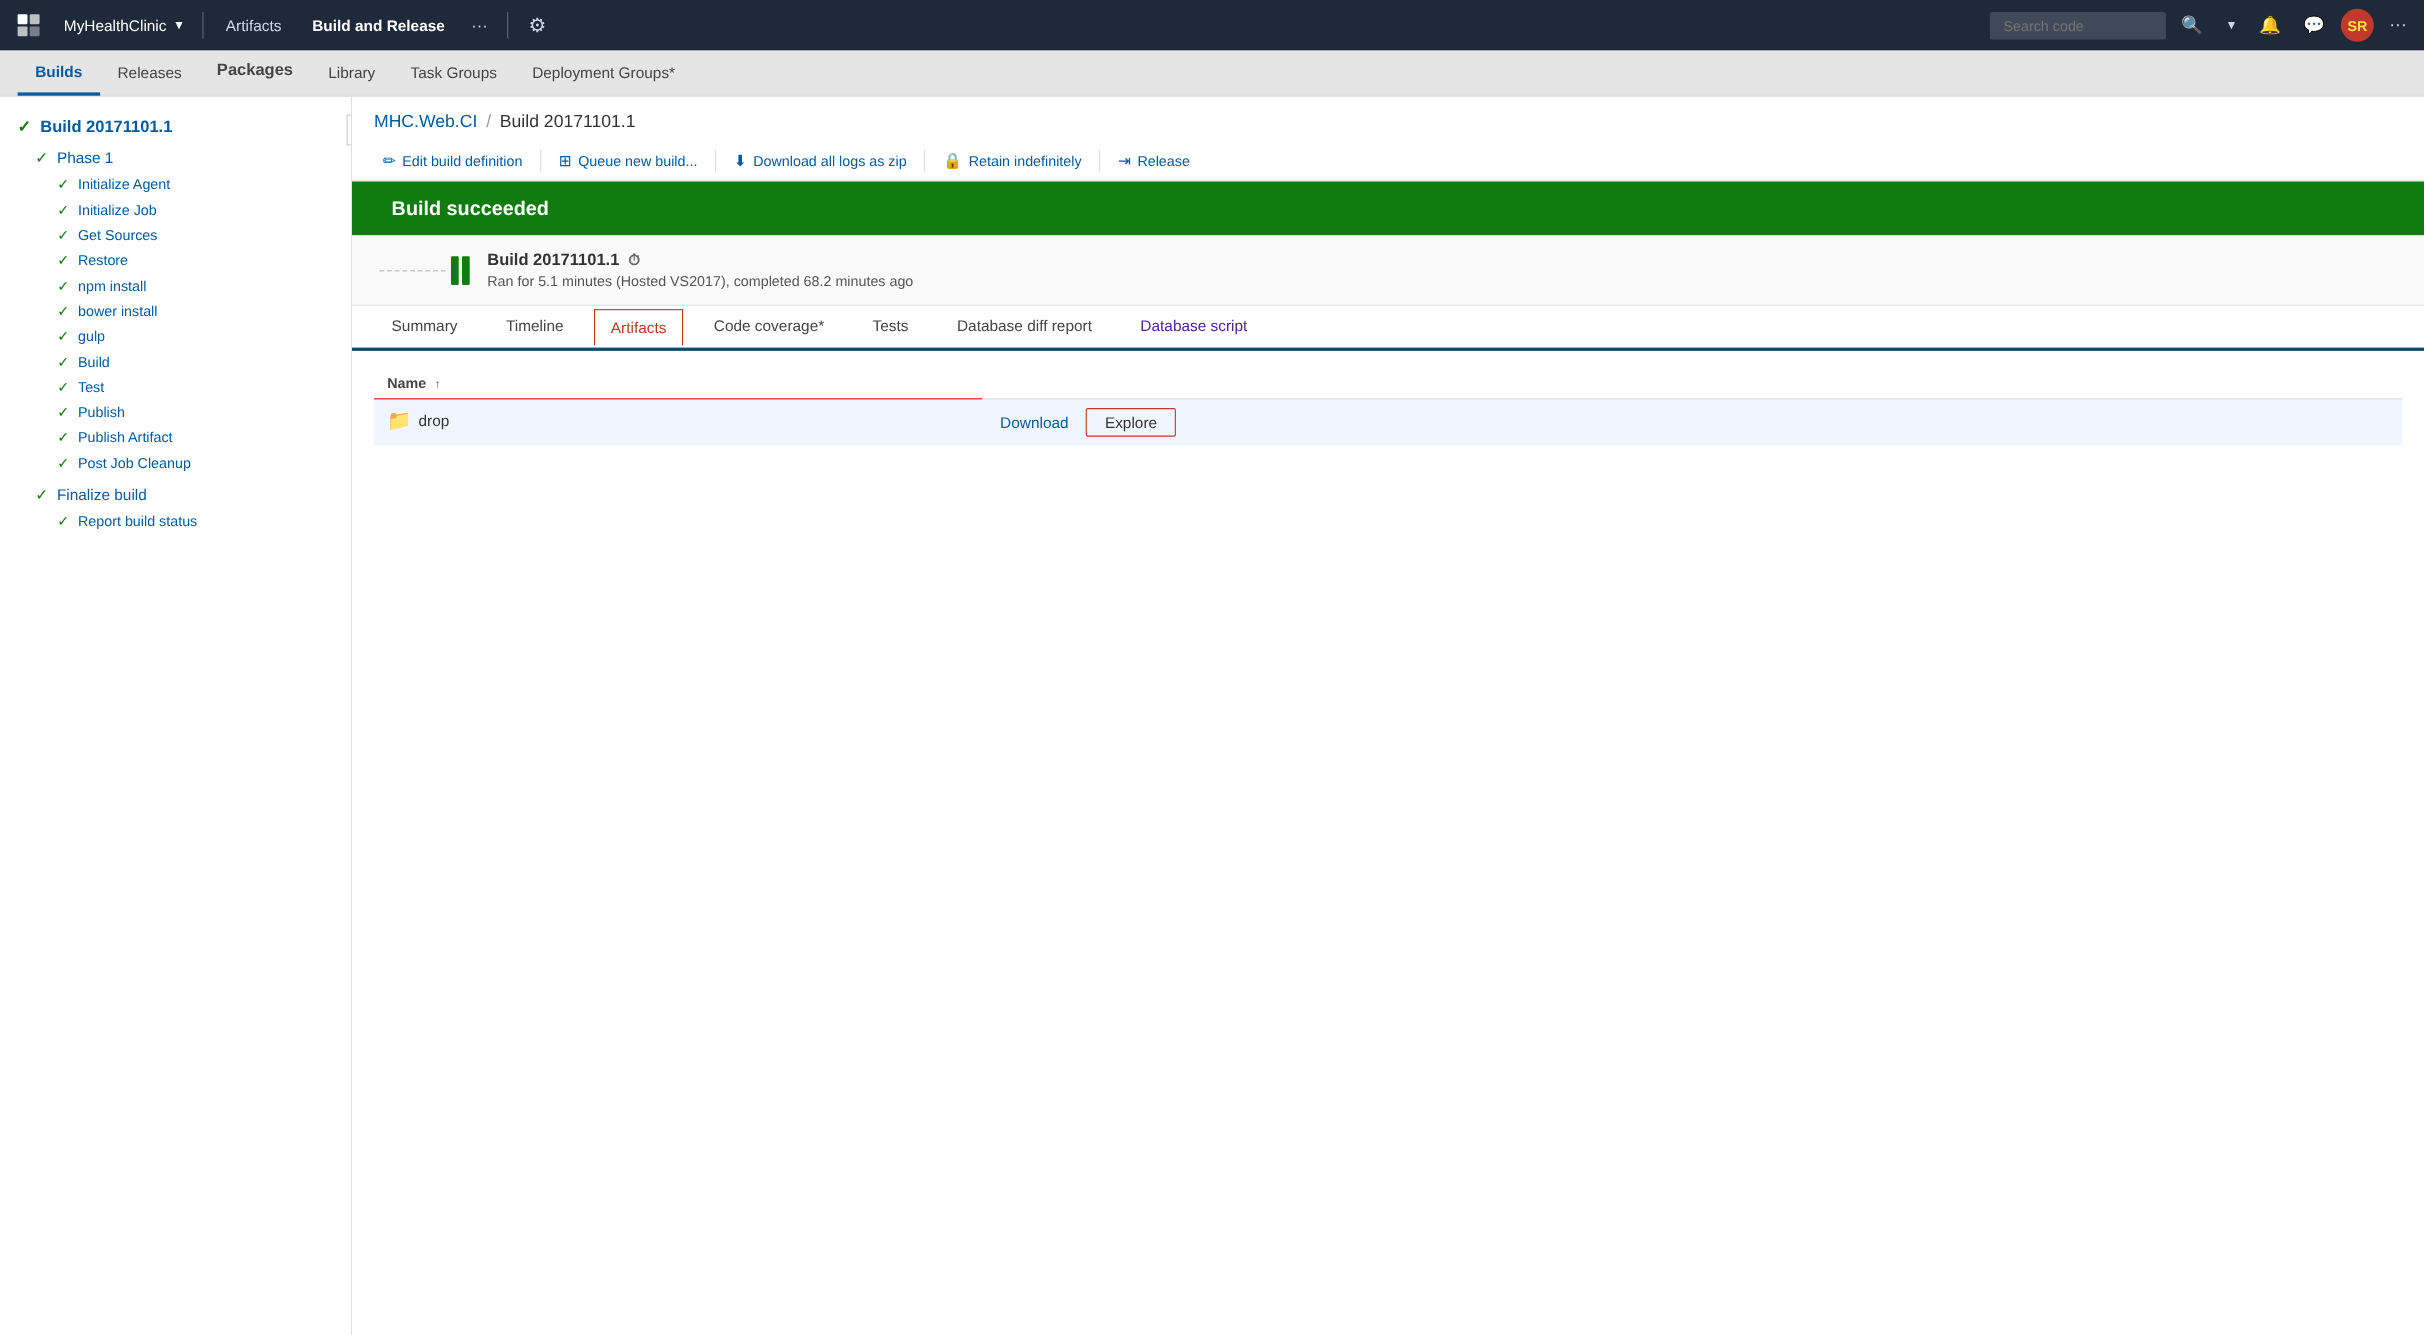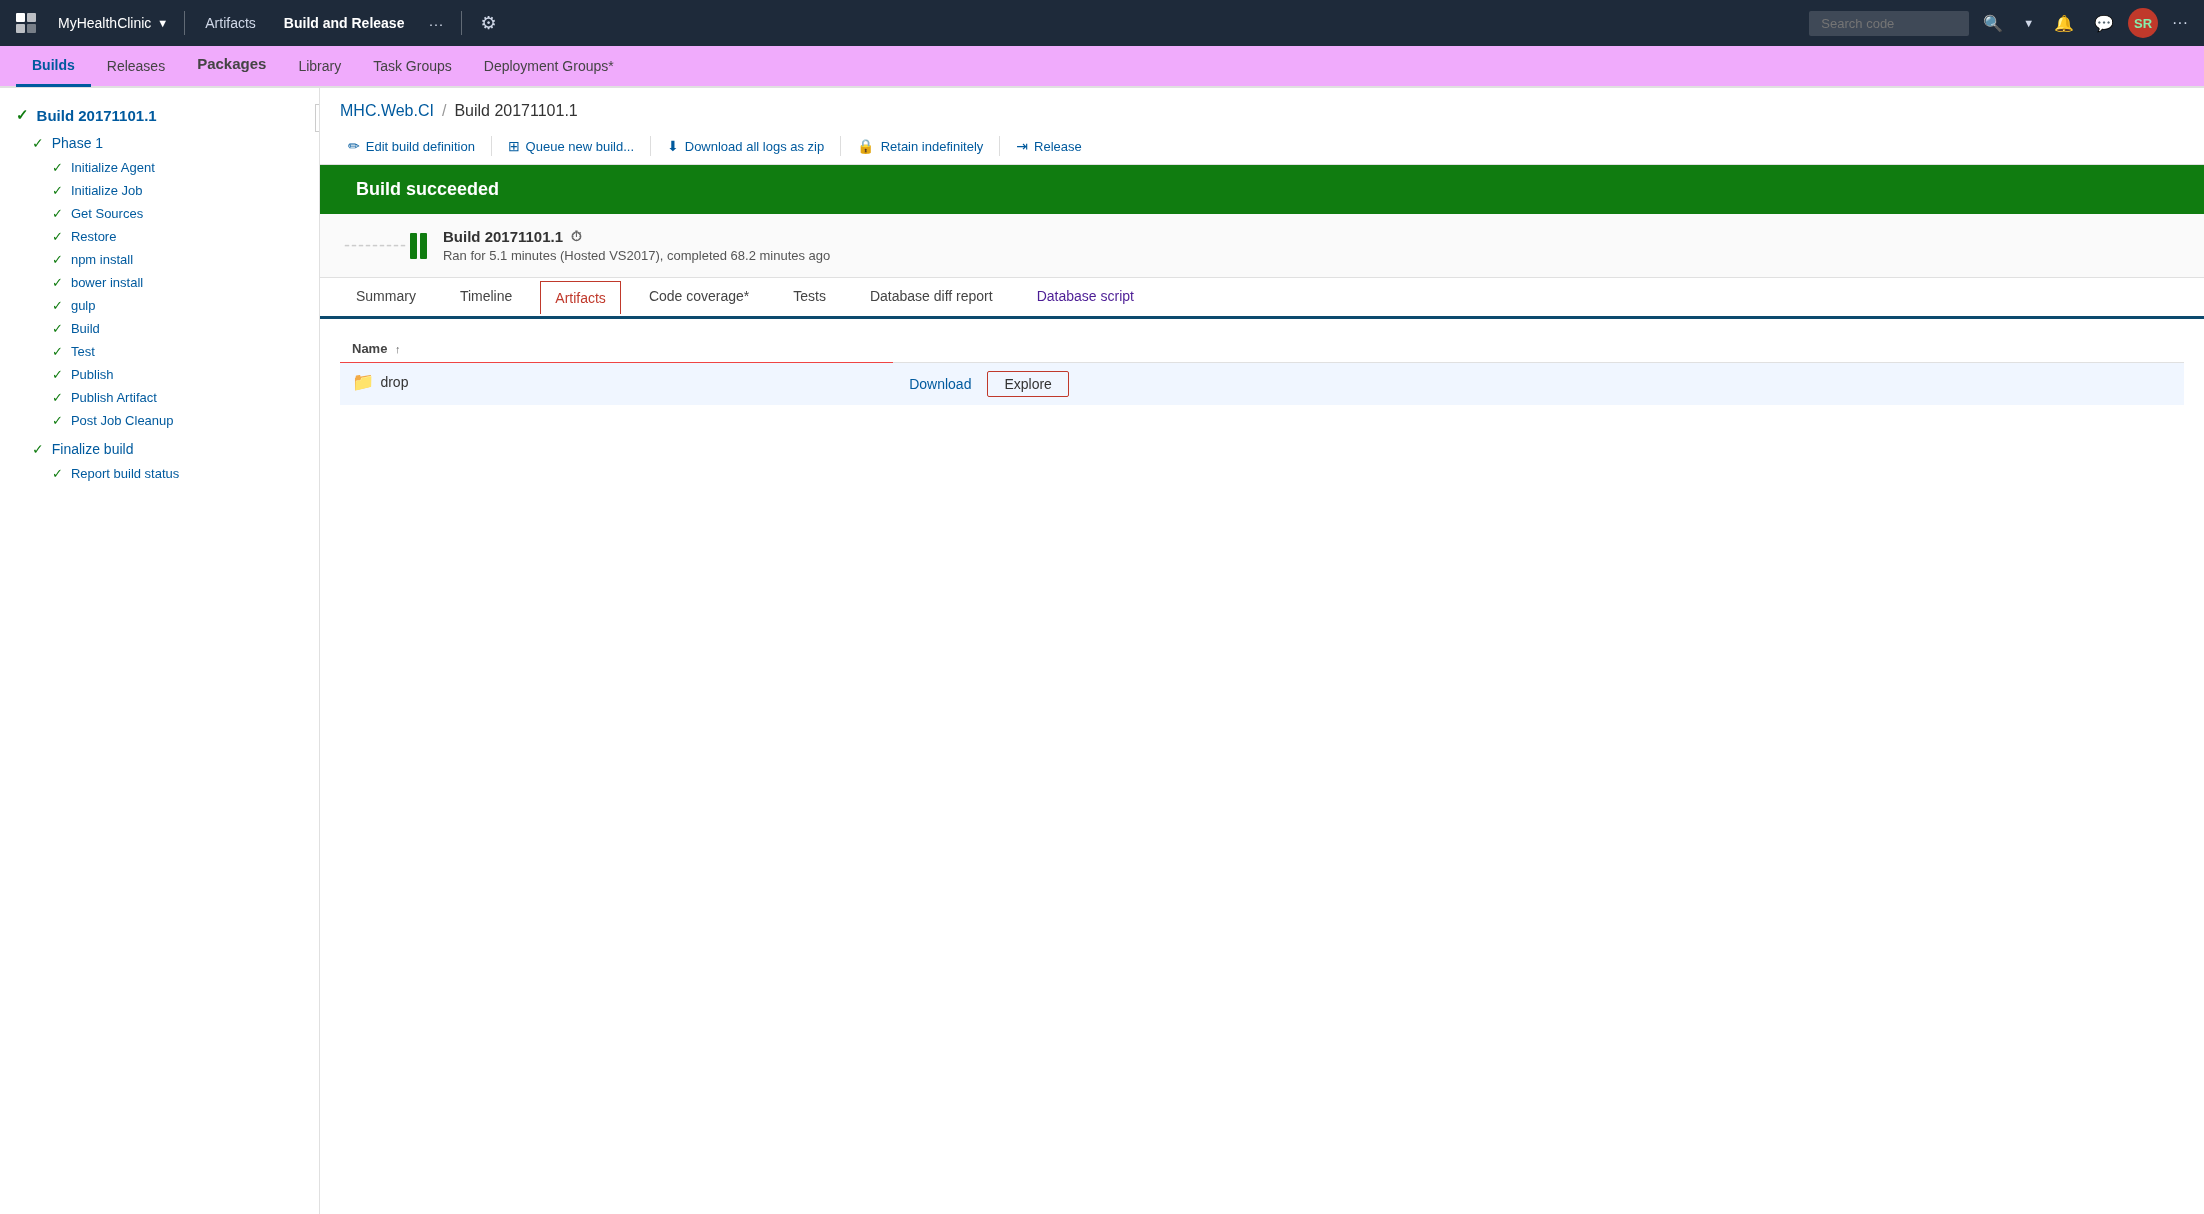--- a/index.html
+++ b/index.html
@@ -32,26 +32,26 @@
     <span style="color:#d0d8e8;padding:12px 10px;cursor:pointer;font-size:15px;">···</span>
     <div style="width:1px;height:24px;background:rgba(255,255,255,0.3);margin:0 8px;"></div>
     <button style="background:none;border:none;color:#d0d8e8;cursor:pointer;padding:6px 10px;font-size:18px;">⚙</button>
   </div>
   <div style="display:flex;align-items:center;gap:8px;">
     <input style="background: rgba(255, 255, 255, 0.15); border: none; color: rgb(255, 255, 255); padding: 5px 12px; border-radius: 2px; font-size: 13px; width: 160px; outline: none;" placeholder="Search code">
     <button style="background:none;border:none;color:#d0d8e8;cursor:pointer;padding:6px;font-size:16px;">🔍</button>
     <button style="background:none;border:none;color:#d0d8e8;cursor:pointer;padding:6px;font-size:11px;">▼</button>
     <button style="background:none;border:none;color:#d0d8e8;cursor:pointer;padding:6px;font-size:16px;">🔔</button>
     <button style="background:none;border:none;color:#d0d8e8;cursor:pointer;padding:6px;font-size:16px;">💬</button>
-    <div style="background:#c0392b;color:#86efac;width:30px;height:30px;border-radius:50%;display:flex;align-items:center;justify-content:center;font-size:13px;font-weight:600;cursor:pointer;">SR</div>
+    <div style="background:#c0392b;color:#fde047;width:30px;height:30px;border-radius:50%;display:flex;align-items:center;justify-content:center;font-size:13px;font-weight:600;cursor:pointer;">SR</div>
     <button style="background:none;border:none;color:#d0d8e8;cursor:pointer;padding:6px;font-size:16px;">···</button>
   </div>
 </nav>
 
-<nav style="background:#f0abfc;border-bottom:2px solid #e0e0e0;display:flex;align-items:center;padding:0 16px;height:42px;">
+<nav style="background:#e5e5e5;border-bottom:2px solid #e0e0e0;display:flex;align-items:center;padding:0 16px;height:42px;">
   <a style="padding:10px 16px;cursor:pointer;color:#005a9e;font-size:14px;text-decoration:none;border-bottom:3px solid #005a9e;height:42px;display:flex;align-items:center;font-weight:600;">
     <span>Builds</span>
   </a>
   <a style="padding:10px 16px;cursor:pointer;color:#444;font-size:14px;text-decoration:none;height:42px;display:flex;align-items:center;">
     <span>Releases</span>
   </a>
   <a style="padding:10px 16px;cursor:pointer;color:#444;font-size:15px;text-decoration:none;height:42px;display:flex;align-items:flex-start;font-weight:bold;">
     <span>Packages</span>
   </a>
   <a style="padding:10px 16px;cursor:pointer;color:#444;font-size:14px;text-decoration:none;height:42px;display:flex;align-items:center;">

